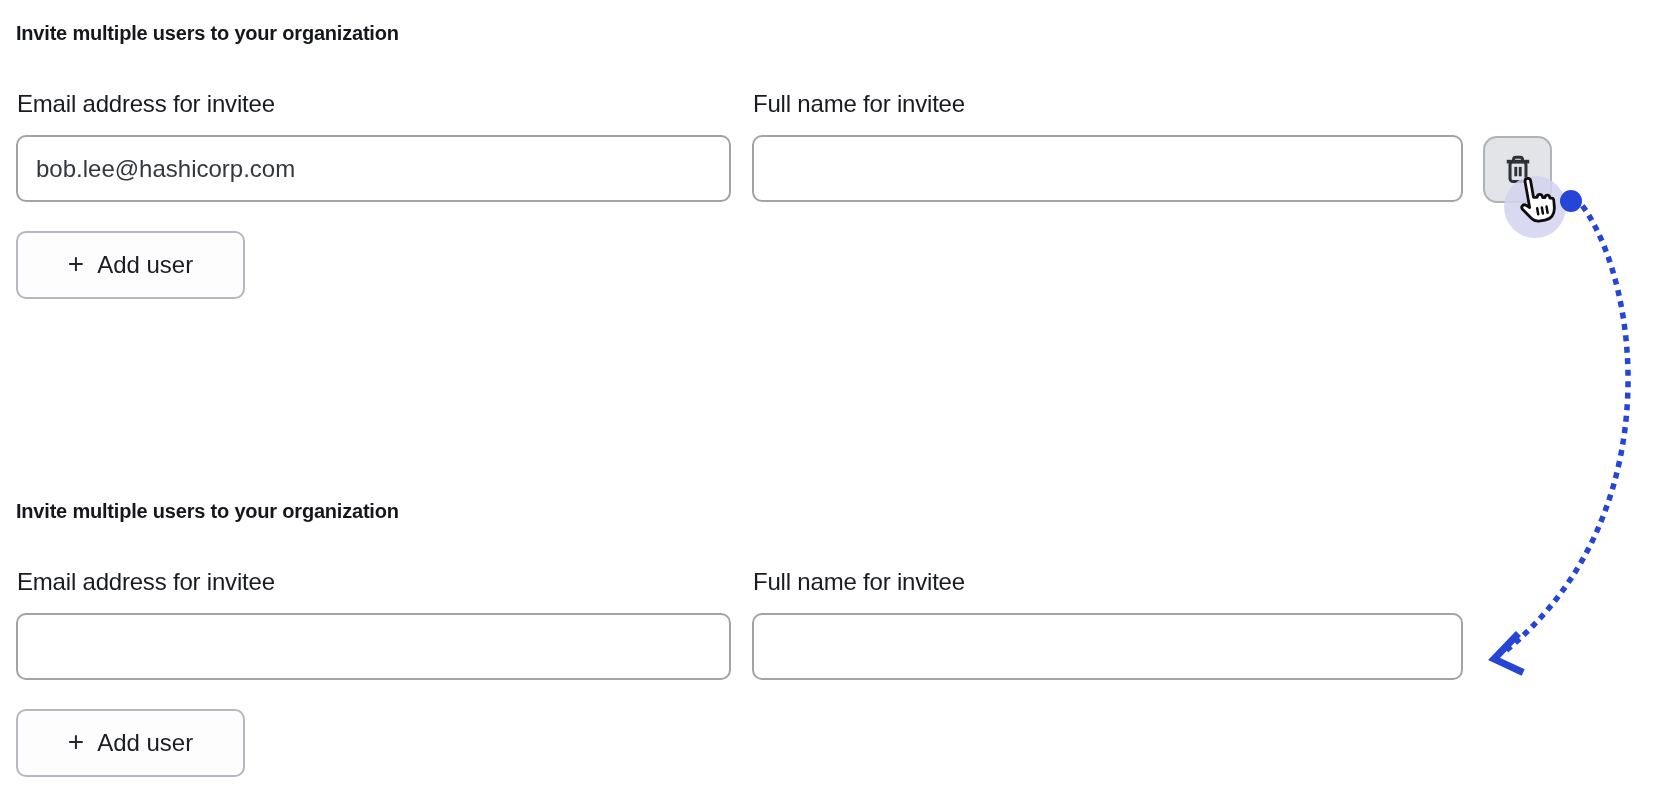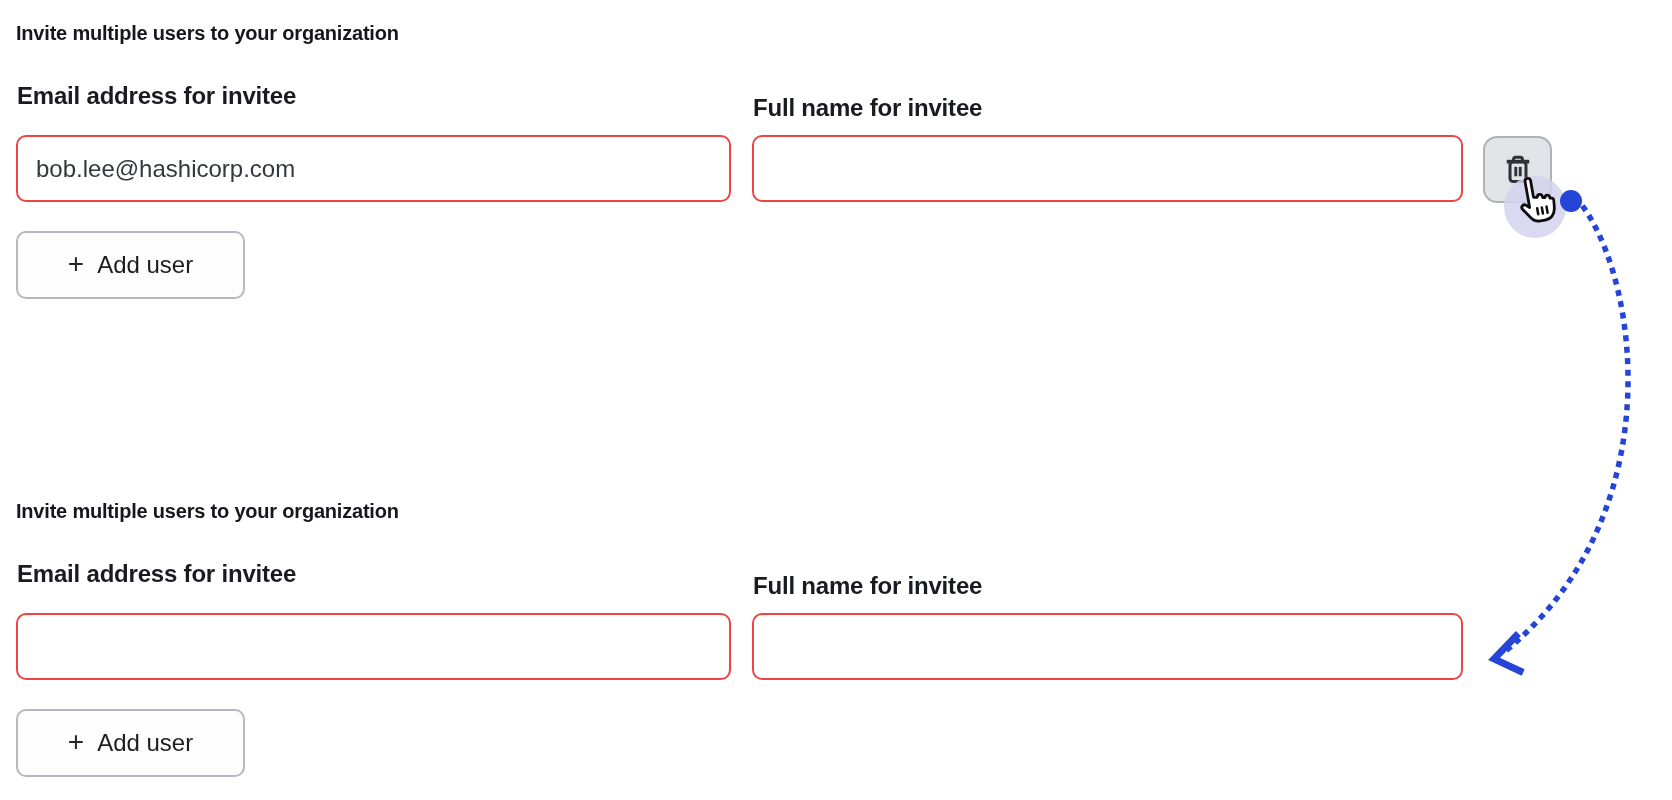--- a/index.html
+++ b/index.html
@@ -12,30 +12,30 @@
   .section{position:absolute;left:16px;width:1648px;height:290px;}
   #section-1{top:22px;}
   #section-2{top:500px;}
 
   .heading{
     position:absolute;left:0;top:0;
     font-size:20px;font-weight:700;color:#15171c;letter-spacing:-0.2px;
     white-space:nowrap;
   }
   .field-label{
-    position:absolute;top:60px;
-    font-size:24px;font-weight:700;color:#191b20;letter-spacing:-0.2px;
+    position:absolute;top:68px;
+    font-size:24px;font-weight:400;color:#191b20;letter-spacing:-0.2px;
     white-space:nowrap;
   }
   .label-email{left:1px;}
-  .label-fullname{left:737px;margin-top:12px;}
+  .label-fullname{left:737px;}
 
   .text-input{
     position:absolute;top:113px;height:67px;box-sizing:border-box;
-    border:2px solid #ef4444;border-radius:10px;background:#ffffff;
+    border:2px solid #a3a3a3;border-radius:10px;background:#ffffff;
     font-family:"Liberation Sans", sans-serif;
     font-size:24px;color:#34373e;padding:0 18px;outline:none;
   }
   .input-email{left:0;width:715px;}
   .input-fullname{left:736px;width:711px;}
 
   .trash-btn{
     position:absolute;left:1467px;top:114px;width:69px;height:67px;
     box-sizing:border-box;background:#e3e4e7;border:2px solid #afb2b9;
     border-radius:14px;display:flex;align-items:center;justify-content:center;

